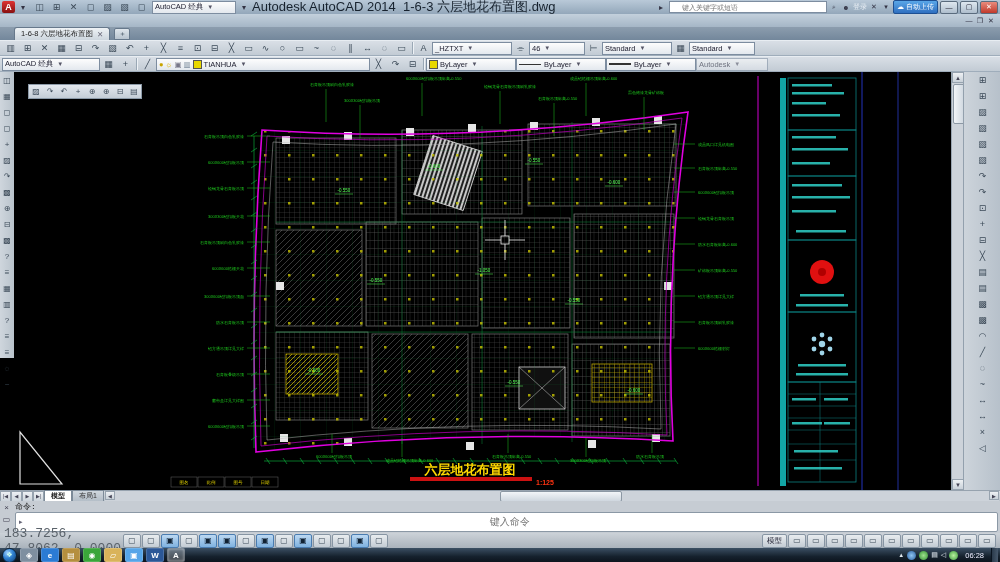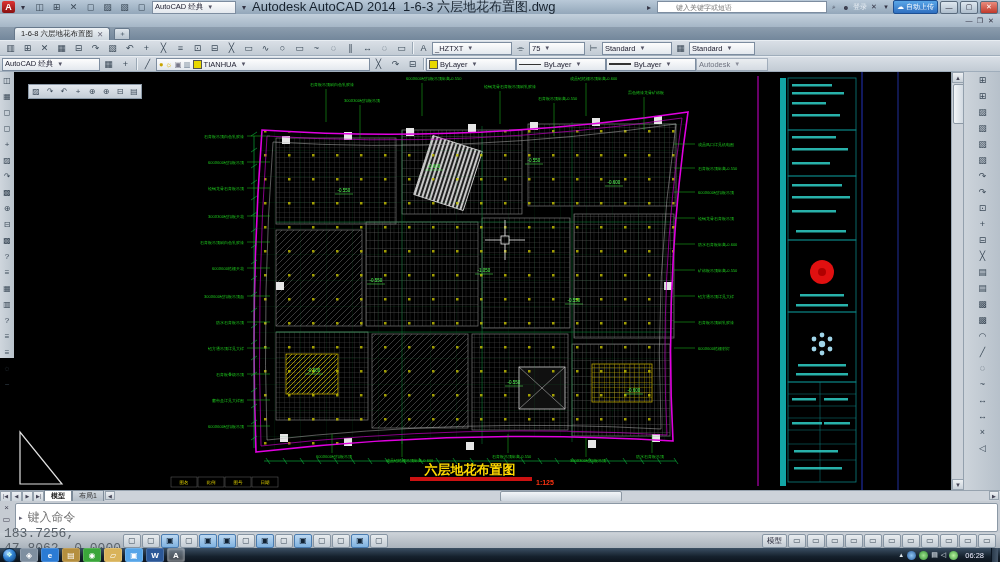--- a/index.html
+++ b/index.html
@@ -9,21 +9,21 @@
   
   #titlebar{position:absolute;left:0;top:0;width:1000px;height:14px;
     background:linear-gradient(#b9c9d8,#93a7ba);display:flex;align-items:center;gap:2px;padding:0 2px;box-sizing:border-box;}
   #acad-logo{width:13px;height:12px;background:linear-gradient(#d33,#811);border-radius:2px;color:#fff;
     font-weight:bold;font-size:9px;display:flex;align-items:center;justify-content:center;}
   .qat-ic{width:12px;height:11px;display:flex;align-items:center;justify-content:center;font-size:8px;color:#334;}
   .tb-dd{display:inline-flex;align-items:center;background:linear-gradient(#fdfdfd,#e3e8ee);border:1px solid #7d8da0;
     height:11px;font-size:7.5px;padding:0 2px;color:#223;}
   .tb-dd .ar{margin-left:4px;font-size:6px;color:#556;}
   #tb-title{flex:1;text-align:left;font-size:13px;color:#17222e;white-space:nowrap;overflow:hidden;}
-  #tb-search{width:132px;height:10px;font-size:7px;border:1px solid #7d8da0;padding:0 18px;color:#444;}
+  #tb-search{width:132px;height:10px;font-size:7px;border:1px solid #7d8da0;padding:0 12px;color:#444;}
   .tb-mini{width:10px;height:10px;display:flex;align-items:center;justify-content:center;font-size:7px;color:#334;}
   #cloud-btn{height:12px;background:linear-gradient(#5aa7e8,#2f6fc0);border:1px solid #1d4f92;border-radius:2px;
     color:#fff;font-size:7px;display:flex;align-items:center;gap:2px;padding:0 3px;}
   .win-btn{width:16px;height:11px;border:1px solid #5a6b7d;border-radius:2px;background:linear-gradient(#dfe7ef,#aebecd);
     display:flex;align-items:center;justify-content:center;font-size:7px;color:#223;}
   .win-btn.close{background:linear-gradient(#e98b7d,#c0392b);color:#fff;}
   #menubar{position:absolute;left:0;top:14px;width:1000px;height:13px;background:linear-gradient(#c3d0dc,#a5b6c6);
     display:flex;align-items:center;padding:0 4px;box-sizing:border-box;gap:1px;}
   #menubar .doc-ctl{margin-left:auto;display:flex;gap:1px;}
   #tabrow{position:absolute;left:0;top:27px;width:1000px;height:13px;background:linear-gradient(#8c9dae,#73879b);
@@ -65,21 +65,21 @@
   .sheet-tab.active{background:#fff;font-weight:bold;}
   .sheet-tab.idle{background:linear-gradient(#cfd6dd,#b4bec8);color:#333;}
   #hscroll{flex:1;height:10px;position:relative;background:#cdd3da;margin:0 1px;}
   #hthumb{position:absolute;left:395px;top:0;width:120px;height:9px;background:linear-gradient(#f2f5f8,#cfd7df);border:1px solid #8c98a4;border-radius:2px;}
   
   #cmd{position:absolute;left:0;top:501px;width:1000px;height:32px;background:#c6ccd3;display:flex;}
   #cmd-side{width:13px;display:flex;flex-direction:column;align-items:center;gap:3px;padding-top:2px;color:#445;}
   #cmd-body{flex:1;display:flex;flex-direction:column;padding:1px 2px;box-sizing:border-box;}
   .cmd-line{font-family:"Liberation Mono","DejaVu Sans Mono",monospace;font-size:8px;color:#1a1a1a;line-height:9px;white-space:nowrap;}
   #cmd-input-wrap{margin-top:1px;flex:1;background:#fff;border:1px solid #8b98a5;border-radius:2px;display:flex;align-items:center;padding:0 3px;gap:3px;}
-  #cmd-input{border:none;outline:none;flex:1;font-family:"Liberation Mono","DejaVu Sans Mono",monospace;font-size:12px;color:#333;}
+  #cmd-input{border:none;outline:none;flex:1;font-family:"Liberation Mono","DejaVu Sans Mono",monospace;font-size:10px;color:#333;text-align:center;}
   
   #status{position:absolute;left:0;top:533px;width:1000px;height:15px;background:linear-gradient(#ccd2d8,#aab3bc);
     display:flex;align-items:center;padding:0 4px;box-sizing:border-box;gap:1px;}
   #coords{font-family:"Liberation Mono","DejaVu Sans Mono",monospace;font-size:13px;color:#5a626a;width:118px;flex:none;}
   .tog{width:16px;height:12px;border:1px solid #8795a3;border-radius:2px;background:linear-gradient(#e8ecef,#c3ccd4);
     display:flex;align-items:center;justify-content:center;font-size:8px;color:#3c4a58;flex:none;}
   .tog.on{background:linear-gradient(#bcd8f2,#7fb2e0);border-color:#4a7cb0;color:#123;}
   #st-right{margin-left:auto;display:flex;align-items:center;gap:1px;}
   #space-btn{height:12px;padding:0 4px;font-size:7.5px;display:flex;align-items:center;border:1px solid #8795a3;border-radius:2px;
     background:linear-gradient(#e8ecef,#c3ccd4);color:#223;}
@@ -182,21 +182,21 @@
         <span class="ic">▭</span>
       </span>
     <span class="sep"></span>
     <span class="ic">A</span>
     <span class="tb-dd" style="width:74px">
         <span>_HZTXT</span>
         <span class="ar">▼</span>
       </span>
     <span class="ic">⌯</span>
     <span class="tb-dd" style="width:50px">
-        <span>75</span>
+        <span>46</span>
         <span class="ar">▼</span>
       </span>
     <span class="ic">⊢</span>
     <span class="tb-dd" style="width:64px">
         <span>Standard</span>
         <span class="ar">▼</span>
       </span>
     <span class="ic">▦</span>
     <span class="tb-dd" style="width:60px">
         <span>Standard</span>
@@ -589,20 +589,21 @@
       <span class="sc-btn" style="left:auto;right:0;top:0;width:10px;height:9px;font-size:5px;">▶</span>
     </div>
   </div>
 
   <div id="cmd">
     <div id="cmd-side">
       <span>×</span>
       <span>▭</span>
     </div>
     <div id="cmd-body">
+      <div class="cmd-line">命令:</div>
       <div id="cmd-input-wrap">
         <span style="font-size:7px;color:#667;">▸</span>
         <input id="cmd-input" placeholder="键入命令" style="">
       </div>
     </div>
   </div>
 
   <div id="status">
     <span id="coords">183.7256, 47.8062, 0.0000</span>
     <span id="toggles" style="display:flex;gap:1px;">

